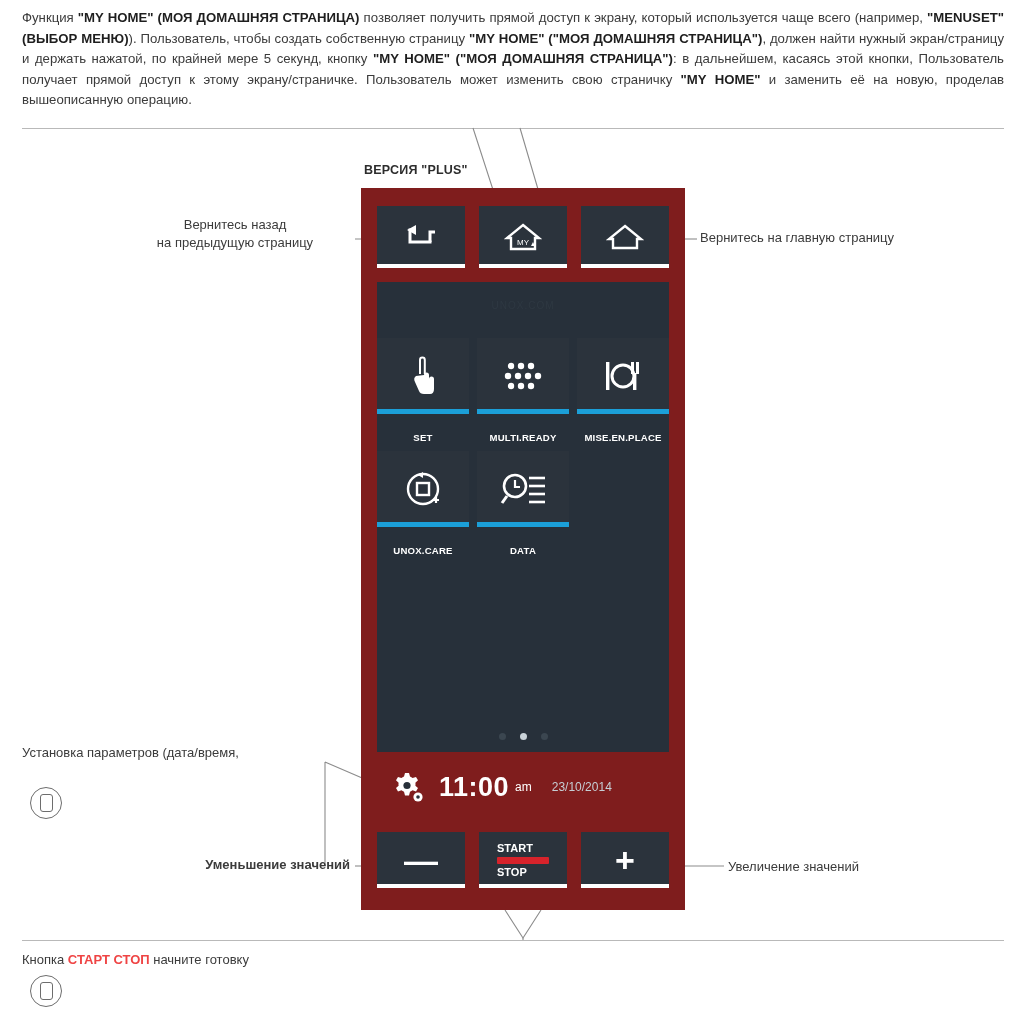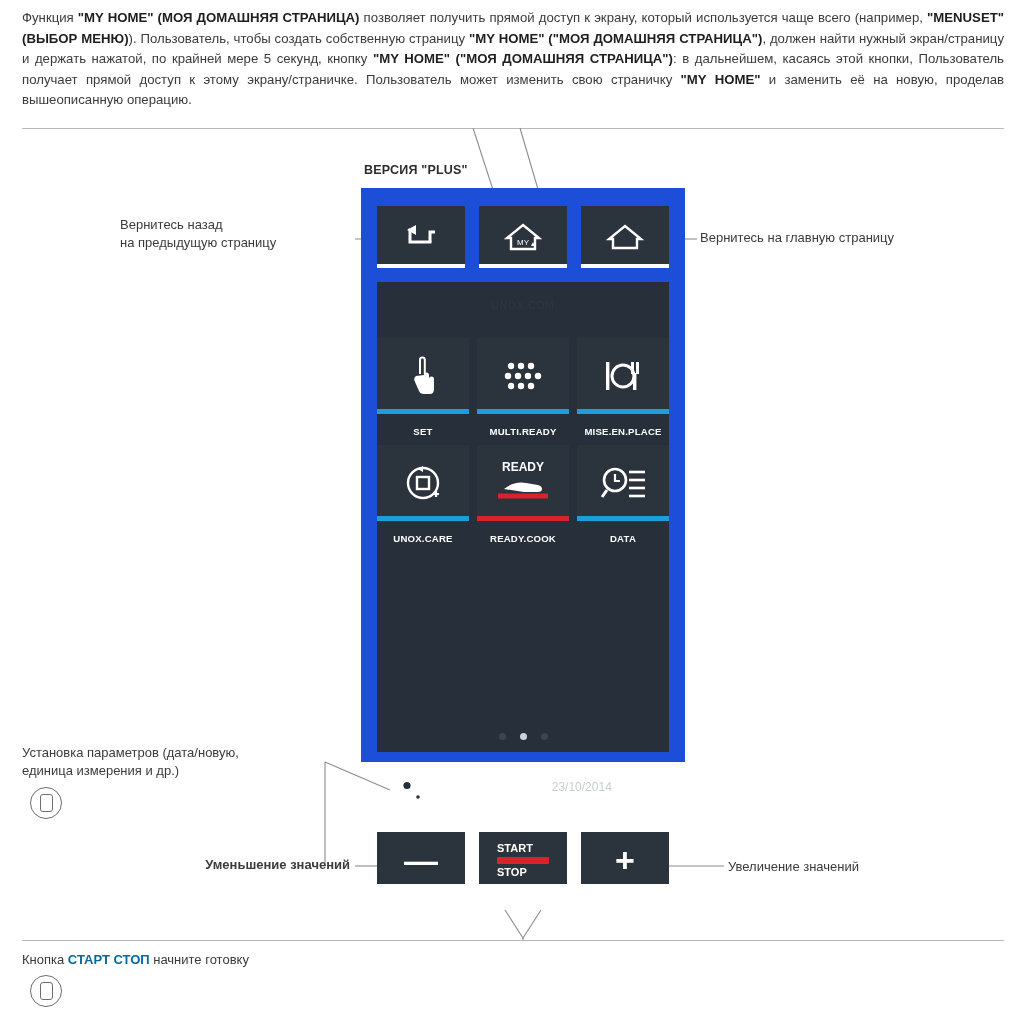--- a/index.html
+++ b/index.html
@@ -56,22 +56,22 @@
     letter-spacing: .2px;
     color: #2d2d2d;
   }
 
   
   .device {
     position: absolute;
     left: 361px;
     top: 188px;
     width: 324px;
-    height: 574px;
-    background: #1d4ed8;
+    height: 722px;
+    background: #7f1d1d;
   }
 
   .screen-inner {
     position: absolute;
     left: 16px;
     top: 94px;
     width: 292px;
     height: 470px;
     background: #27303a;
   }
@@ -135,21 +135,21 @@
     justify-content: center;
   }
   .tile .bar {
     position: absolute;
     left: 0; bottom: 0;
     width: 100%; height: 5px;
     background: #1b9fd8;
   }
   .tile .bar.red { background: #d7232b; }
   .tile .cap {
-    margin-top: 12px;
+    margin-top: 18px;
     text-align: center;
     font-size: 9.6px;
     font-weight: bold;
     letter-spacing: .2px;
     color: #ffffff;
     white-space: nowrap;
   }
 
   
   .dots {
@@ -248,27 +248,27 @@
     border-radius: 1px;
   }
 
   
   .callout {
     position: absolute;
     font-size: 13px;
     line-height: 18px;
     color: #3b3b3b;
   }
-  .c-back { left: 120px; top: 216px; width: 230px; text-align: left; }
+  .c-back { left: 120px; top: 216px; width: 230px; text-align: center; }
   .c-home { left: 700px; top: 229px; width: 260px; text-align: left; }
   .c-params { left: 22px; top: 744px; width: 300px; text-align: left; }
   .c-minus { left: 120px; top: 856px; width: 230px; text-align: right; font-weight: bold; }
   .c-plus { left: 728px; top: 858px; width: 250px; text-align: left; }
   .c-startstop { left: 22px; top: 951px; width: 420px; text-align: left; }
-  .c-startstop b { font-weight: bold; color: #0369a1; }
+  .c-startstop b { font-weight: bold; color: #ef4444; }
 
   .hand-icon {
     position: absolute;
     width: 30px; height: 30px;
     border: 1.6px solid #6d6d6d;
     border-radius: 50%;
     display: flex; align-items: center; justify-content: center;
   }
   .hand-icon .inner {
     width: 11px; height: 16px;
@@ -402,31 +402,20 @@
           <circle cx="20" cy="20" r="15" fill="none" stroke="#ffffff" stroke-width="2.4"></circle>
           <rect x="14" y="14" width="12" height="12" fill="none" stroke="#ffffff" stroke-width="2.4"></rect>
           <path d="M20 3 l-5 3 l5 3 z" fill="#ffffff"></path>
           <path d="M30 31 h6 M33 28 v6" stroke="#ffffff" stroke-width="2.2"></path>
         </svg>
         <div class="bar"></div>
       </div>
       <div class="cap">UNOX.CARE</div>
     </div>
 
-    <div class="tile">
-      <div class="art">
-        <svg width="66" height="52" viewBox="0 0 66 52">
-          <text x="33" y="14" font-size="12" font-family="Liberation Sans, sans-serif" font-weight="bold" fill="#ffffff" text-anchor="middle">READY</text>
-          <path d="M14 32 q10 -8 22 -6 l12 2 q4 1 4 4 q0 3 -4 3 l-14 0" fill="#ffffff"></path>
-          <path d="M8 39 h50" stroke="#d7232b" stroke-width="5"></path>
-        </svg>
-        <div class="bar red"></div>
-      </div>
-      <div class="cap">READY.COOK</div>
-    </div>
 
     <div class="tile">
       <div class="art">
         <svg width="48" height="38" viewBox="0 0 48 38">
           <circle cx="16" cy="16" r="11" fill="none" stroke="#ffffff" stroke-width="2.6"></circle>
           <path d="M8 26 L3 33" stroke="#ffffff" stroke-width="3"></path>
           <path d="M16 10 v7 h5" stroke="#ffffff" stroke-width="2.2" fill="none"></path>
           <g stroke="#ffffff" stroke-width="2.6">
             <path d="M30 8 h16"></path>
               <path d="M30 16 h16"></path>
@@ -483,22 +472,21 @@
 </div>
 
 <div class="callout c-back">
   <div>Вернитесь назад</div>
   <div>на предыдущую страницу</div>
 </div>
 
 <div class="callout c-home">Вернитесь на главную страницу</div>
 
 <div class="callout c-params">
-  <div>Установка параметров (дата/новую,</div>
-  <div>единица измерения и др.)</div>
+  <div>Установка параметров (дата/время,</div>
 </div>
 <div class="hand-icon hi-params">
   <div class="inner"></div>
 </div>
 
 <div class="callout c-minus">Уменьшение значений</div>
 <div class="callout c-plus">Увеличение значений</div>
 
 <div class="hr-bottom"></div>
 

